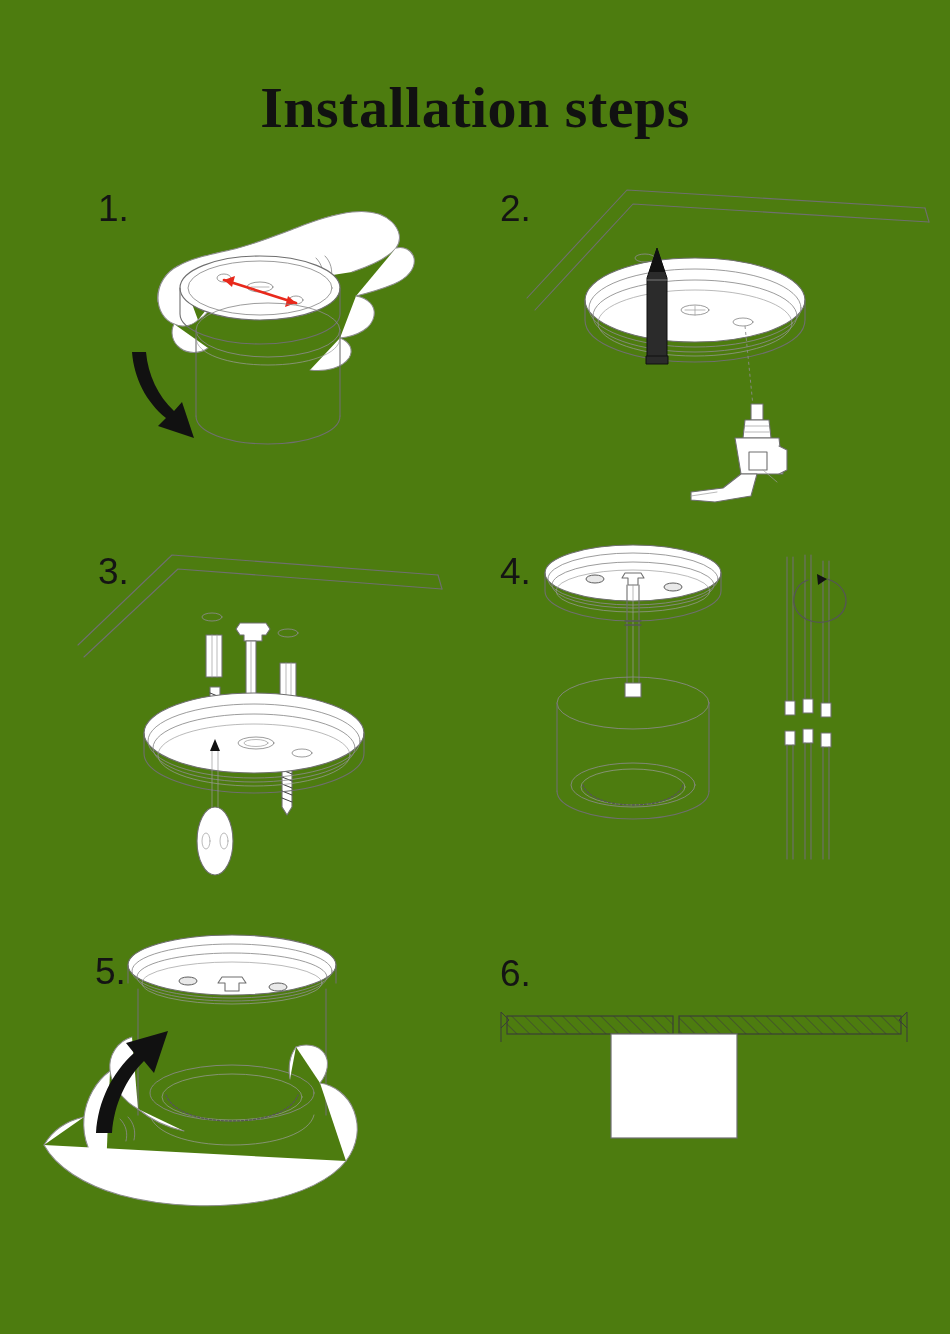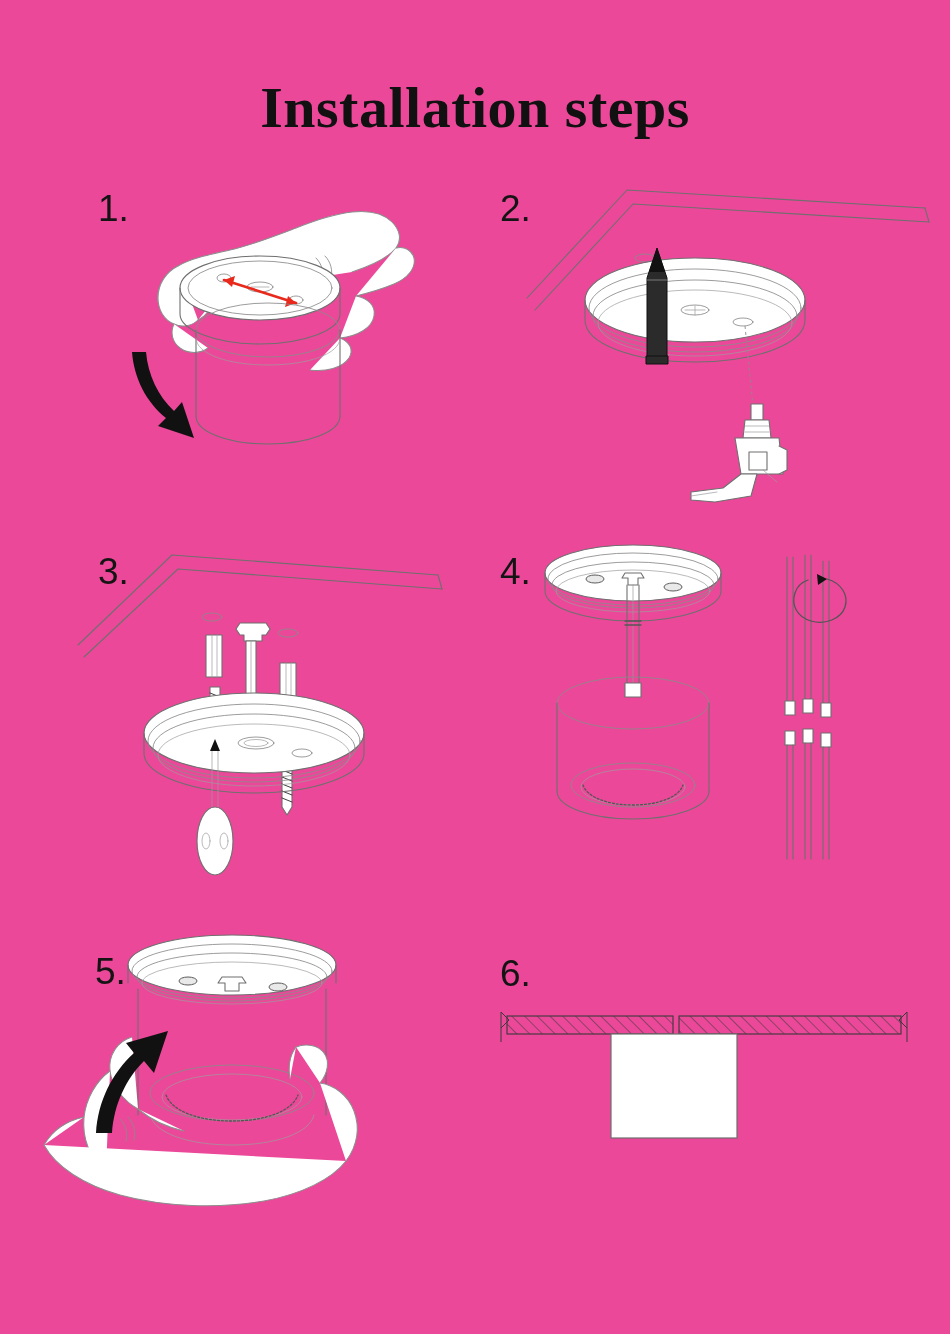--- a/index.html
+++ b/index.html
@@ -9,21 +9,21 @@
     background: #ffffff;
   }
   body {
     font-family: "Liberation Sans", sans-serif;
     color: #1a1a1a;
   }
   #page {
     position: relative;
     width: 950px;
     height: 1334px;
-    background: #ec4899;
+    background: #4d7c0f;
     overflow: hidden;
   }
   #page-title {
     position: absolute;
     left: 0;
     top: 78px;
     width: 950px;
     text-align: center;
     font-family: "Liberation Serif", "DejaVu Serif", serif;
     font-weight: 700;

